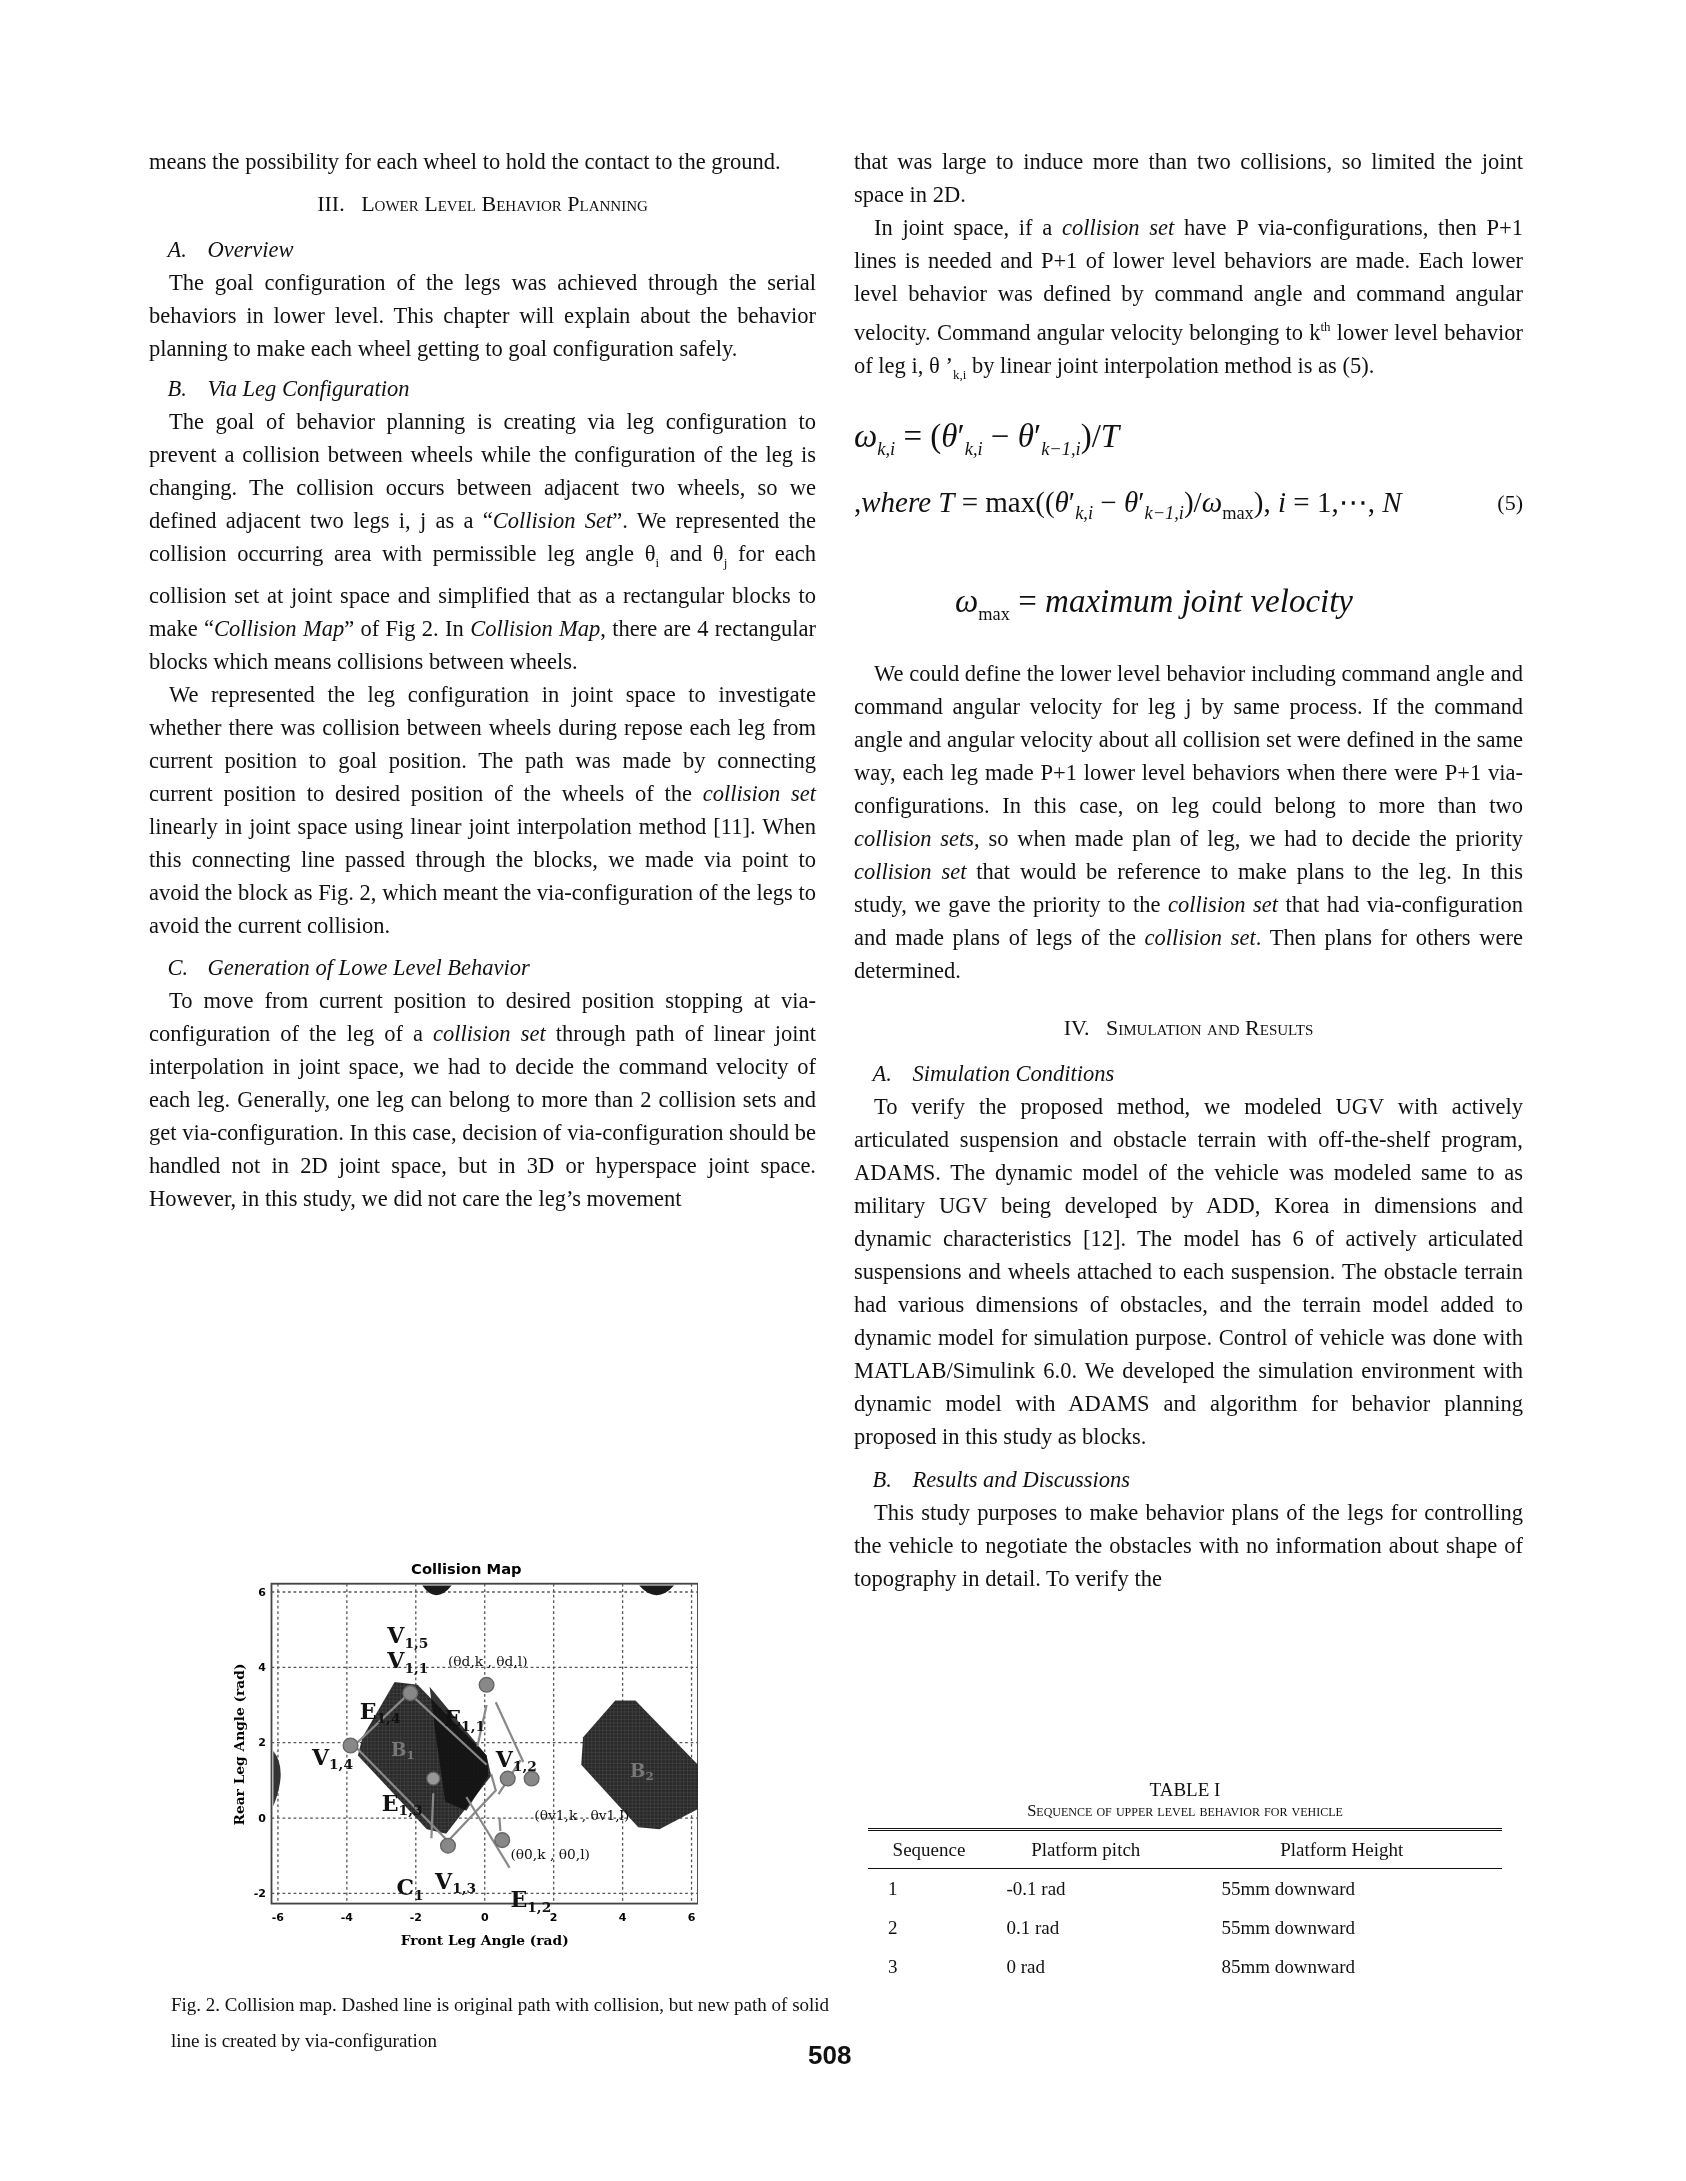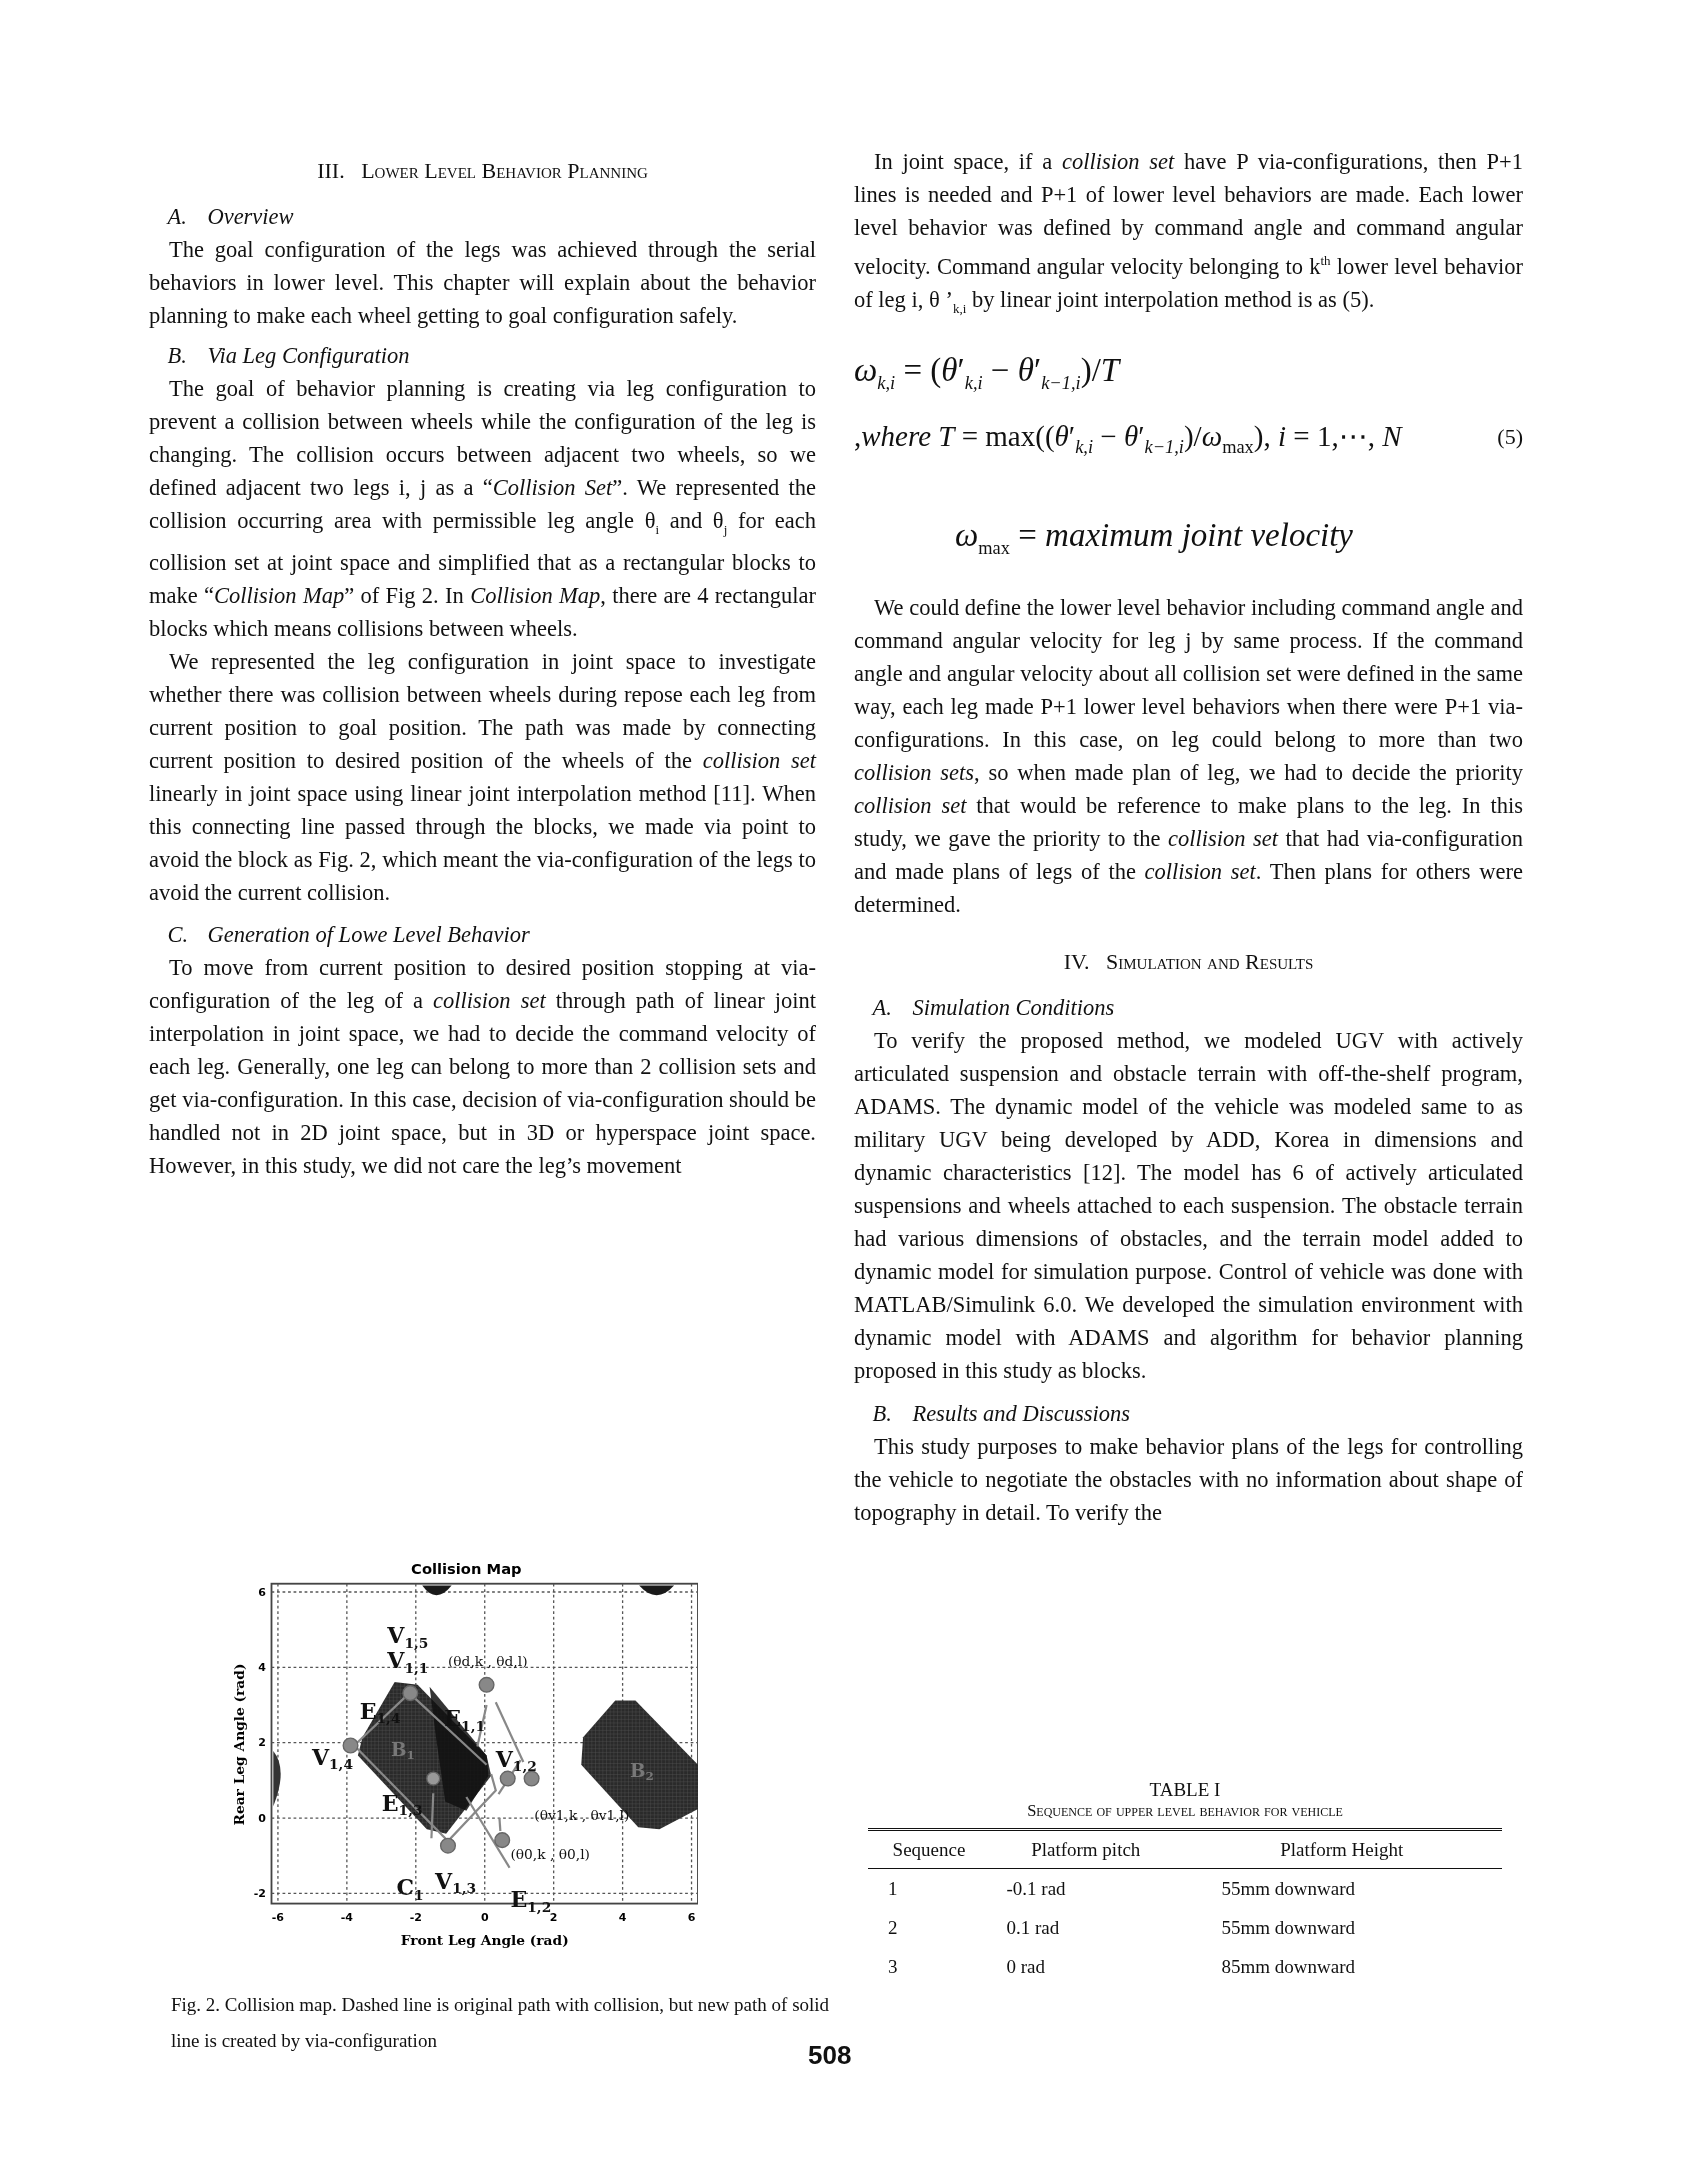--- a/index.html
+++ b/index.html
@@ -33,20 +33,21 @@
   td.c0 { padding-left:20px; width:101px; }
   td.c1 { padding-left:16.5px; width:174px; }
   td.c2 { padding-left:40px; }
   .ax { font-family:"DejaVu Sans", sans-serif; font-weight:bold; }
   .lbl { font-family:"DejaVu Serif", serif; font-weight:bold; }
 </style>
 </head>
 <body>
 
 <div class="col left">
+  <p>means the possibility for each wheel to hold the contact to the ground.</p>
   <p class="sec" style="margin-top:9px;margin-bottom:13px;">
     <span>III.</span>&nbsp;&nbsp;
     <span class="sc">Lower Level Behavior Planning</span>
   </p>
   <p class="sub">
     <span class="lab">A.</span><span>Overview</span>
   </p>
   <p class="indent">The goal configuration of the legs was achieved through the serial behaviors in lower level. This chapter will explain about the behavior planning to make each wheel getting to goal configuration safely.</p>
   <p class="sub" style="margin-top:7.3px;">
     <span class="lab">B.</span><span>Via Leg Configuration</span>
@@ -152,20 +153,21 @@
       <text x="50" y="312">0</text>
       <text x="50" y="394">-2</text>
     </g>
     <text x="288" y="446" text-anchor="middle" class="lbl" font-size="15">Front Leg Angle (rad)</text>
     <text x="0" y="0" transform="translate(26,228) rotate(-90)" text-anchor="middle" class="lbl" font-size="15">Rear Leg Angle (rad)</text>
   </svg>
 </div>
 <div class="caption">Fig. 2. Collision map. Dashed line is original path with collision, but new path of solid line is created by via-configuration</div>
 
 <div class="col right">
+  <p>that was large to induce more than two collisions, so limited the joint space in 2D.</p>
   <p class="indent"><span>In joint space, if a </span><i>collision set</i><span> have P via-configurations, then P+1 lines is needed and P+1 of lower level behaviors are made. Each lower level behavior was defined by command angle and command angular velocity. Command angular velocity belonging to k</span><sup style="font-size:13px">th</sup><span> lower level behavior of leg i, θ ’</span><sub style="font-size:13px">k,i</sub><span> by linear joint interpolation method is as (5).</span></p>
 
   <div class="eq" style="margin-top:20px;margin-bottom:9.2px;">
     <div><span class="it">ω</span><sub class="it">k,i</sub> = (<span class="it">θ</span>′<sub class="it">k,i</sub> − <span class="it">θ</span>′<sub class="it">k−1,i</sub>)/<span class="it">T</span></div>
     <div style="font-size:29px;">,<span class="it">where T</span> = max((<span class="it">θ</span>′<sub class="it">k,i</sub> − <span class="it">θ</span>′<sub class="it">k−1,i</sub>)/<span class="it">ω</span><sub>max</sub>), <span class="it">i</span> = 1,⋯, <span class="it">N</span> <span class="num">(5)</span></div>
     <div style="padding-left:101px;margin-top:36px;"><span class="it">ω</span><sub>max</sub> = <span class="it">maximum joint velocity</span></div>
   </div>
 
   <p class="indent" style="margin-top:16.5px;"><span>We could define the lower level behavior including command angle and command angular velocity for leg j by same process. If the command angle and angular velocity about all collision set were defined in the same way, each leg made P+1 lower level behaviors when there were P+1 via-configurations. In this case, on leg could belong to more than two </span><i>collision sets</i><span>, so when made plan of leg, we had to decide the priority </span><i>collision set</i><span> that would be reference to make plans to the leg. In this study, we gave the priority to the </span><i>collision set</i><span> that had via-configuration and made plans of legs of the </span><i>collision set</i><span>. Then plans for others were determined.</span></p>
 

